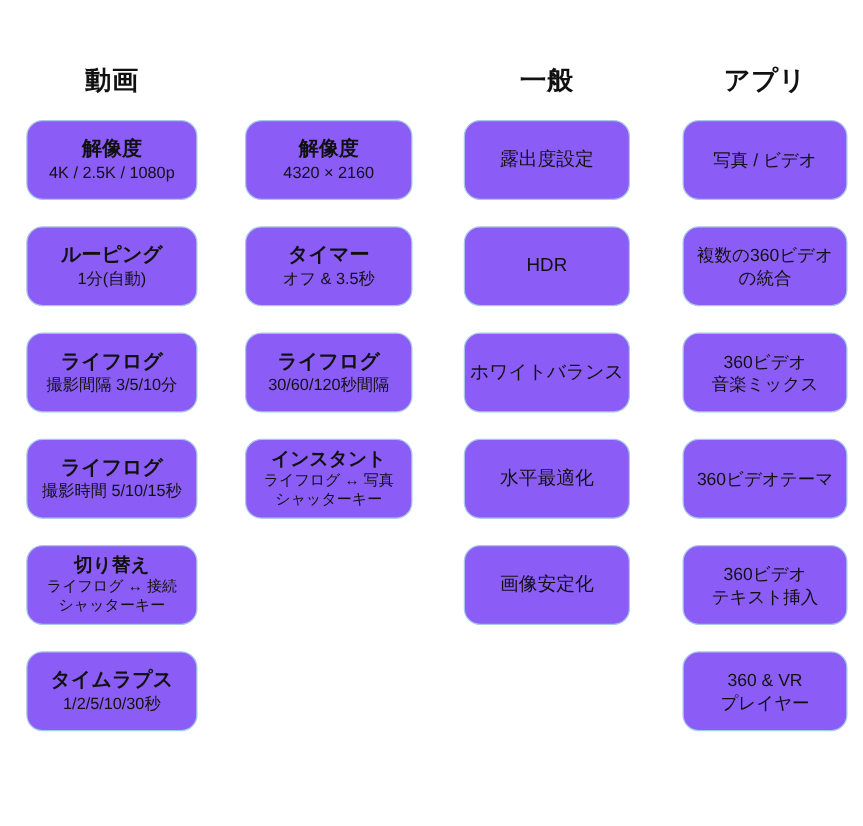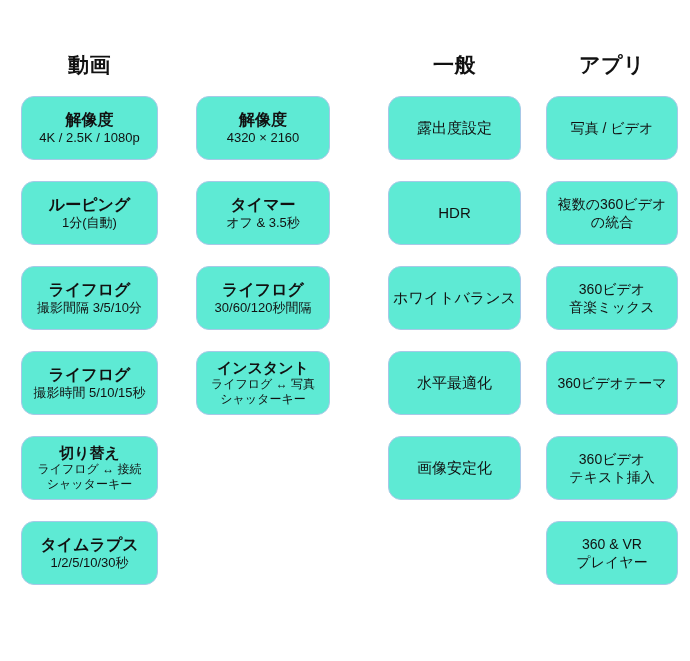--- a/index.html
+++ b/index.html
@@ -47,21 +47,21 @@
     width: 100%;
   }
 
   .card {
     box-sizing: border-box;
     width: 100%;
     height: 64px;
     margin-bottom: 21px;
     border: 1.6px solid #a7c8e7;
     border-radius: 13px;
-    background: #5eead4;
+    background: #8b5cf6;
     display: flex;
     flex-direction: column;
     align-items: center;
     justify-content: center;
     text-align: center;
     padding: 0 4px;
   }
 
   .card .title {
     font-size: 16px;
@@ -167,21 +167,21 @@
 
       <div class="card tight">
         <span class="title">インスタント</span>
         <span class="sub">ライフログ ↔ 写真</span>
         <span class="sub">シャッターキー</span>
       </div>
 
     </div>
   </div>
 
-  <div class="column" style="left:371px; width:133px;margin-left:17px;">
+  <div class="column" style="left:371px; width:133px;">
     <div class="col-header">一般</div>
     <div class="cards">
 
       <div class="card plain">
         <span class="title">露出度設定</span>
       </div>
 
       <div class="card plain">
         <span class="title">HDR</span>
       </div>

